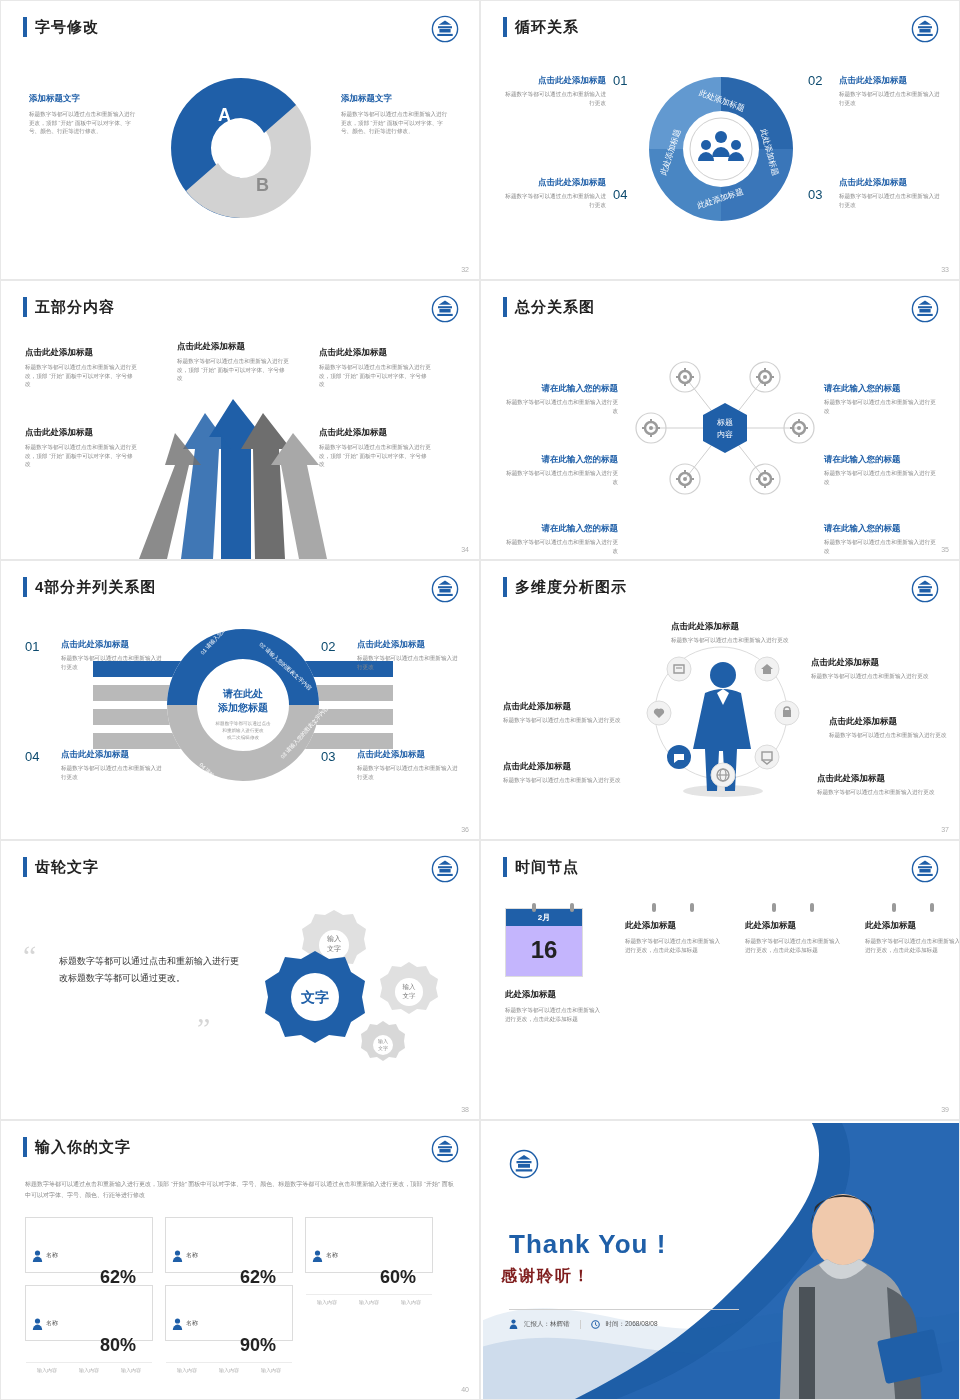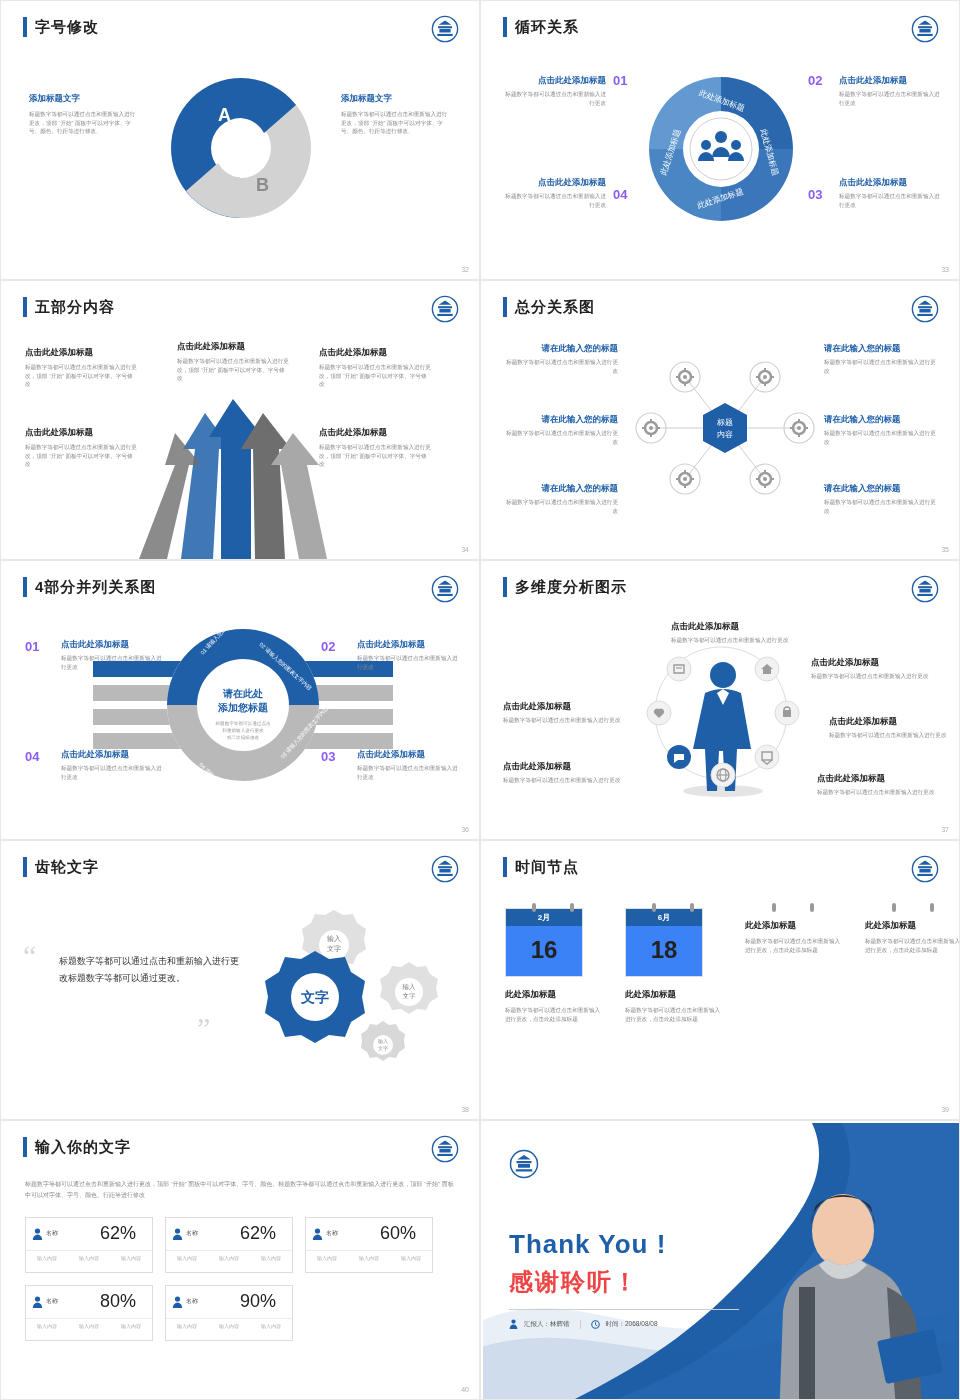--- a/index.html
+++ b/index.html
@@ -41,63 +41,63 @@
     position: absolute; right: 20px; top: 14px;
     width: 28px; height: 28px;
   }
   .pageno {
     position: absolute; right: 10px; bottom: 6px;
     font-size: 7px; color: #b0b0b0;
   }
   .ttl { font-size: 8.5px; font-weight: bold; color: #1f5fa8; }
   .ttl-dark { font-size: 8.5px; font-weight: bold; color: #222; }
   .body-txt { font-size: 5.6px; color: #888; line-height: 1.55; }
-  .numlbl { font-size: 13px; font-weight: bold; color: #8b5cf6; }
+  .numlbl { font-size: 13px; font-weight: normal; color: #0c4a6e; }
   svg { display: block; }
 
   
   .s1-left { position: absolute; left: 28px; top: 92px; width: 110px; text-align: left; }
   .s1-right { position: absolute; right: 28px; top: 92px; width: 110px; text-align: left; }
 
   
   .s3-cell { position: absolute; width: 112px; }
 
   
-  .s4-cell { position: absolute; width: 115px; }
+  .s4-cell { position: absolute; width: 115px; margin-top: 40px; }
 
   
   .s5-cell { position: absolute; width: 105px; }
 
   
   .s6-cell { position: absolute; width: 120px; }
 
   
   .quote-mark { font-size: 30px; color: #d6d6d6; font-family: "Liberation Serif", serif; line-height: .7; }
 
   
   .cal {
-    width: 78px; background: #3b82f6; border: 1px solid #ddd;
+    width: 78px; background: #c4b5fd; border: 1px solid #ddd;
   }
   .cal-head {
     background: #1f5fa8; color: #fff; font-size: 8px; font-weight: bold;
     text-align: center; padding: 3px 0;
   }
   .cal-day {
     text-align: center; font-size: 24px; font-weight: bold; color: #222;
     padding: 10px 0 12px;
   }
   .cal-ring { width: 4px; height: 9px; background: #9a9a9a; border-radius: 2px; }
 
   
   .stat-box {
     width: 128px; height: 56px; border: 1px solid #dcdcdc; background: #fff;
     position: relative;
   }
   .stat-top { display: flex; align-items: center; padding: 5px 6px 0 6px; }
-  .stat-pct { font-size: 18px; font-weight: normal; color: #222; margin-left: auto; margin-right: 10px; }
+  .stat-pct { font-size: 18px; font-weight: bold; color: #222; margin-left: auto; margin-right: 10px; margin-top: 44px; }
   .stat-name { font-size: 6px; color: #555; margin-left: 3px; }
   .stat-foot { display: flex; justify-content: space-around; font-size: 5px; color: #aaa;
     border-top: 1px solid #ececec; margin-top: 6px; padding-top: 4px; }
 
   
   .ty-slide { background: #fff; }
 </style>
 </head>
 <body>
 
@@ -571,24 +571,20 @@
           <div class="cal-day">16</div>
         </div>
         <div class="ttl-dark" style="margin-top:12px">此处添加标题</div>
         <div class="body-txt" style="margin-top:5px">标题数字等都可以通过点击和重新输入进行更改，点击此处添加标题</div>
       </div>
       <div style="width:96px">
         <div style="display:flex;justify-content:center;gap:34px;margin-bottom:-4px">
           <div class="cal-ring"></div>
           <div class="cal-ring"></div>
         </div>
-        <div class="cal">
-          <div class="cal-head">6月</div>
-          <div class="cal-day">18</div>
-        </div>
         <div class="ttl-dark" style="margin-top:12px">此处添加标题</div>
         <div class="body-txt" style="margin-top:5px">标题数字等都可以通过点击和重新输入进行更改，点击此处添加标题</div>
       </div>
       <div style="width:96px">
         <div style="display:flex;justify-content:center;gap:34px;margin-bottom:-4px">
           <div class="cal-ring"></div>
           <div class="cal-ring"></div>
         </div>
         <div class="ttl-dark" style="margin-top:12px">此处添加标题</div>
         <div class="body-txt" style="margin-top:5px">标题数字等都可以通过点击和重新输入进行更改，点击此处添加标题</div>
@@ -722,21 +718,21 @@
 
     <svg style="position:absolute;left:28px;top:28px;width:30px;height:30px" viewBox="0 0 40 40">
       <circle cx="20" cy="20" r="18" fill="none" stroke="#1f5fa8" stroke-width="2"></circle>
       <rect x="10" y="16" width="20" height="3" fill="#1f5fa8"></rect>
       <path d="M12 20 h16 v5 h-16 z" fill="#1f5fa8"></path>
       <path d="M20 8 l9 6 h-18 z" fill="#1f5fa8"></path>
       <rect x="9" y="27" width="22" height="3" fill="#1f5fa8"></rect>
     </svg>
 
     <div style="position:absolute;left:28px;top:108px;font-size:26px;font-weight:bold;color:#1f5fa8;letter-spacing:1px">Thank You !</div>
-    <div style="position:absolute;left:28px;top:145px;font-size:24px;font-weight:bold;color:#ef4444;letter-spacing:2px">感谢聆听！</div>
+    <div style="position:absolute;left:20px;top:145px;font-size:16px;font-weight:bold;color:#7f1d1d;letter-spacing:2px">感谢聆听！</div>
     <div style="position:absolute;left:28px;top:188px;width:230px;height:1px;background:#cfcfcf"></div>
     <div style="position:absolute;left:28px;top:198px;display:flex;align-items:center;gap:6px">
       <svg width="9" height="10" viewBox="0 0 11 12">
           <circle cx="5.5" cy="3" r="2.6" fill="#1f5fa8"></circle>
           <path d="M0.8 12 a4.7 5.4 0 0 1 9.4 0 z" fill="#1f5fa8"></path>
         </svg>
       <span style="font-size:6.5px;color:#555">汇报人：林辉锴</span>
       <span style="display:inline-block;width:1px;height:9px;background:#cfcfcf;margin:0 4px"></span>
       <svg width="9" height="9" viewBox="0 0 12 12">
           <circle cx="6" cy="6" r="5" fill="none" stroke="#1f5fa8" stroke-width="1.4"></circle>

